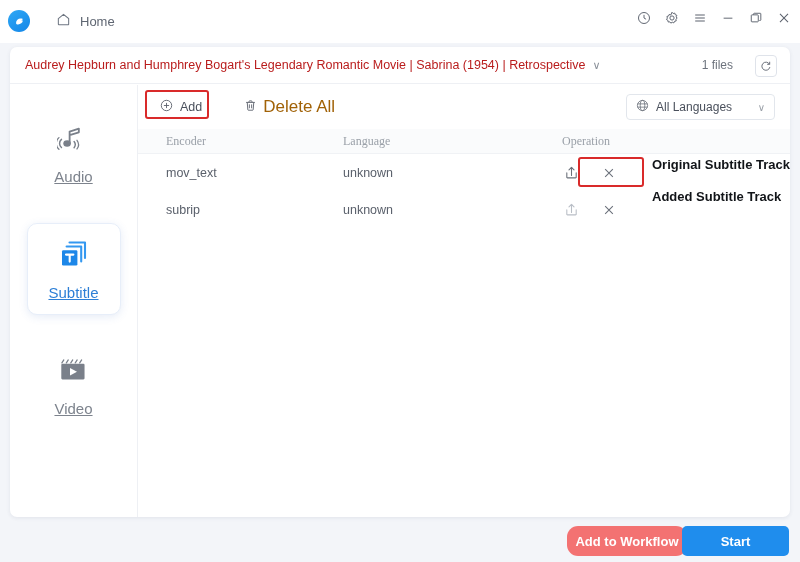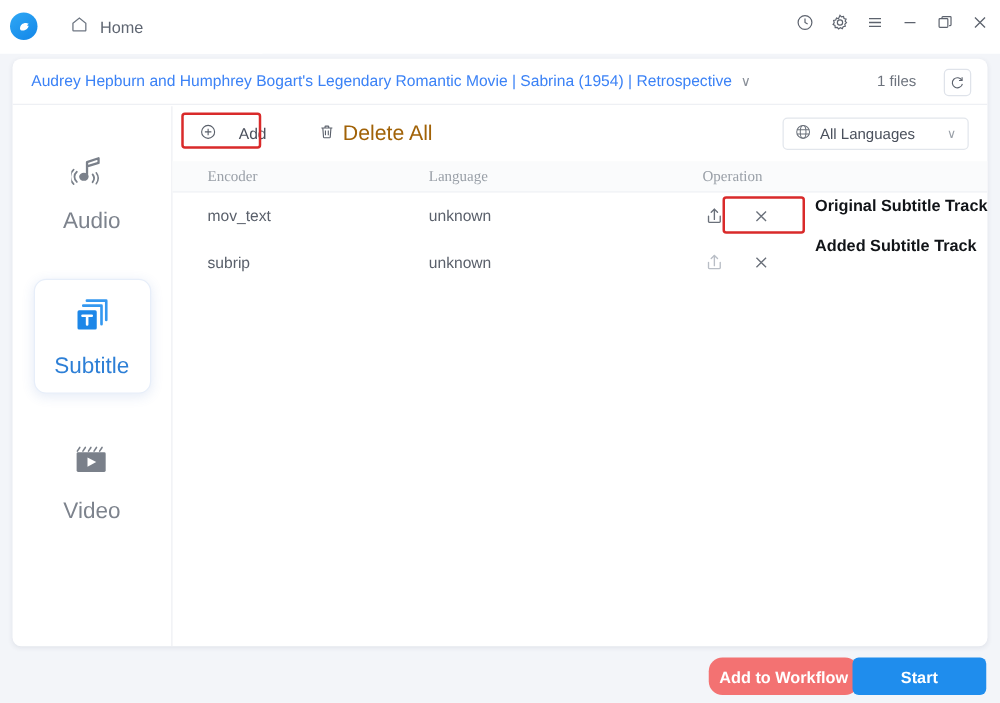--- a/index.html
+++ b/index.html
@@ -79,21 +79,21 @@
   }
 
   .filebar {
     position: absolute; left: 0; top: 0;
     width: 780px; height: 37px;
     display: flex; align-items: center;
     border-bottom: 1px solid #eef0f4;
   }
   .file-title {
     margin-left: 15px;
-    font-size: 12.5px; color: #3b82f6;
+    font-size: 12.5px; color: #b91c1c;
     white-space: nowrap;
   }
   .chev {
     margin-left: 7px; color: #8a9099; font-size: 11px;
   }
   .file-count {
     position: absolute; right: 57px; top: 11px;
     font-size: 12px; color: #6d737d;
   }
   .refresh-btn {
@@ -117,36 +117,36 @@
     border-radius: 10px;
     display: flex; flex-direction: column;
     align-items: center; justify-content: center;
     gap: 12px;
   }
   .side-item.active {
     background: #ffffff;
     border: 1px solid #e7eef9;
     box-shadow: 0 2px 9px rgba(60,110,190,0.13);
   }
-  .side-label { font-size: 18px; color: #7d838d; }
+  .side-label { font-size: 15px; color: #7d838d; text-decoration: underline; }
   .side-item.active .side-label { color: #2d7fd6; }
   .side-icon { height: 34px; display:flex; align-items:center; }
 
   
   .toolbar {
     position: absolute; left: 128px; top: 38px;
     width: 652px; height: 44px;
     display: flex; align-items: center;
   }
   .addwrap {
     position: relative;
     margin-left: 14px;
   }
   .add-btn {
-    display: flex; align-items: center; gap: 18px;
+    display: flex; align-items: center; gap: 7px;
     font-size: 12.5px; color: #4a505c;
     padding: 4px 8px;
   }
   .add-hl {
     position: absolute; left: -7px; top: -5px;
     width: 64px; height: 29px;
     border: 2.5px solid #d92a2a; border-radius: 3px;
     pointer-events: none;
   }
   .del-btn {

